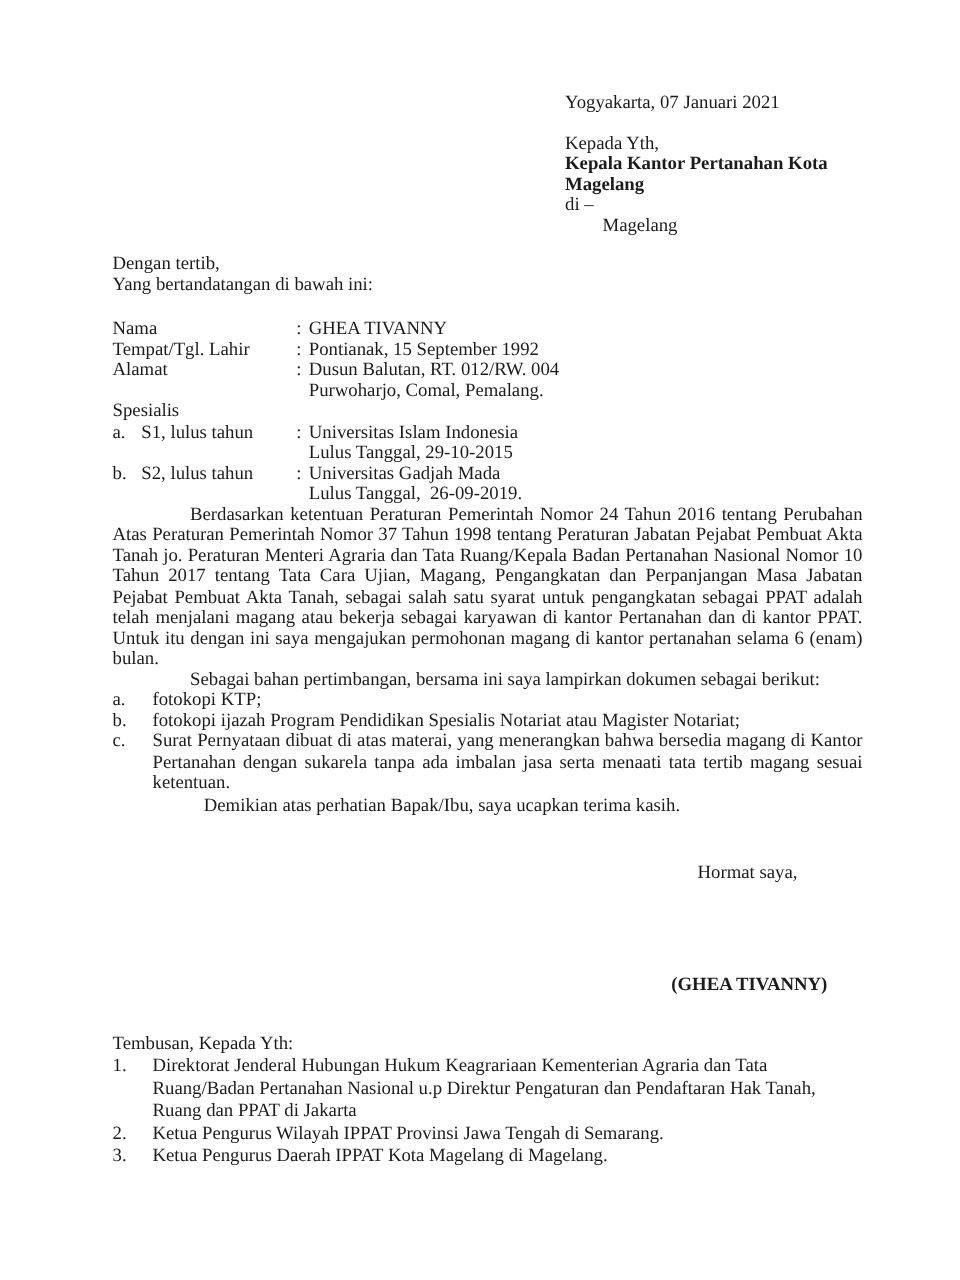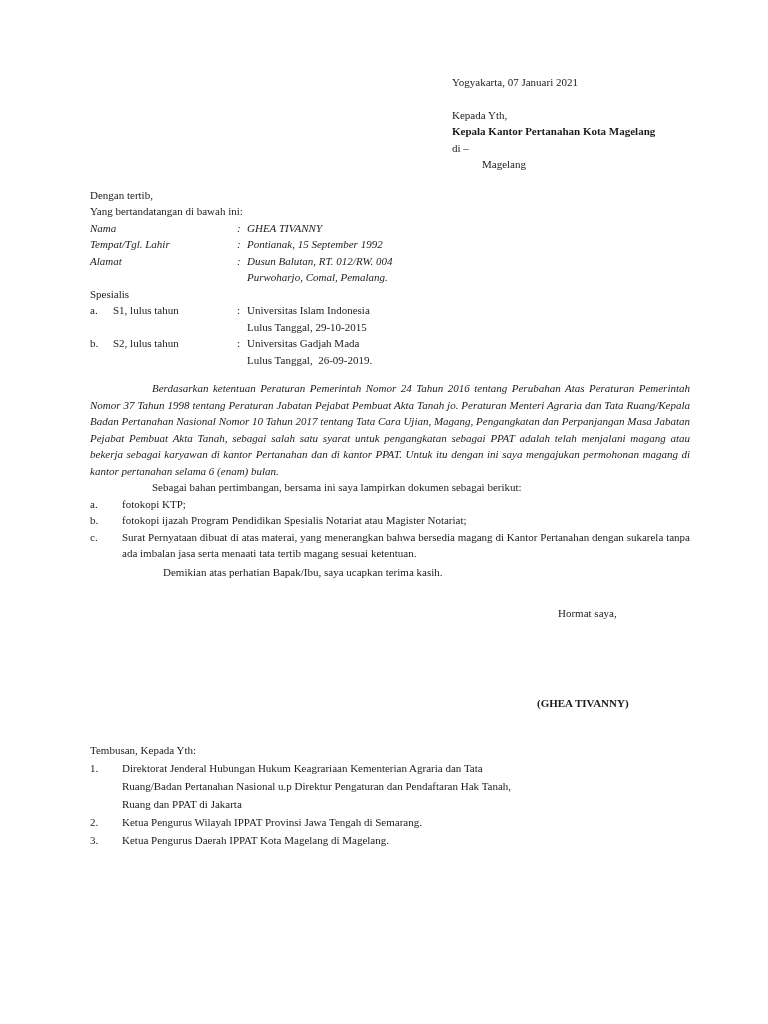--- a/index.html
+++ b/index.html
@@ -7,21 +7,21 @@
     padding: 0;
     background: #ffffff;
   }
   .page {
     position: relative;
     width: 768px;
     height: 1024px;
     background: #ffffff;
     color: #1c1c1c;
     font-family: "Liberation Serif", "DejaVu Serif", serif;
-    font-size: 11px;
+    font-size: 15px;
     line-height: 16.5px;
     overflow: hidden;
   }
   .content {
     position: absolute;
     top: 74px;
     left: 90px;
     width: 600px;
   }
 
@@ -29,40 +29,40 @@
   .header-block { margin-left: 362px; width: 238px; }
   .date-line { white-space: nowrap; }
   .recipient-block { margin-top: 16px; }
   .recipient-name { font-weight: bold; }
   .recipient-city { text-indent: 30px; }
 
   
   .opening { margin-top: 14px; }
 
   
-  .identity { margin-top: 0; font-style: italic; }
+  .identity { margin-top: 19px; }
   .id-row { display: grid; grid-template-columns: 147px 10px auto; }
   .cont-line { margin-left: 157px; white-space: pre-wrap; }
 
   
   .edu-row { display: grid; grid-template-columns: 23px 124px 10px auto; }
 
   
-  .para1 { margin-top: 12px; text-align: justify; text-indent: 62px; font-style: italic; }
+  .para1 { margin-top: 0; text-align: justify; text-indent: 62px; }
   .para2 { text-indent: 62px; }
 
   
   .att-row { display: grid; grid-template-columns: 32px auto; }
   .att-text-justify { text-align: justify; }
 
   
   .closing { text-indent: 73px; margin-top: 2px; }
 
   
-  .sig-pre { margin-top: 25px; margin-left: 468px; }
+  .sig-pre { margin-top: 37px; margin-left: 468px; }
   .sig-name { margin-top: 73px; margin-left: 447px; font-weight: bold; }
 
   
   .cc { margin-top: 30px; line-height: 18px; }
   .cc-row { display: grid; grid-template-columns: 32px auto; }
 </style>
 </head>
 <body>
 
 <div class="page">

